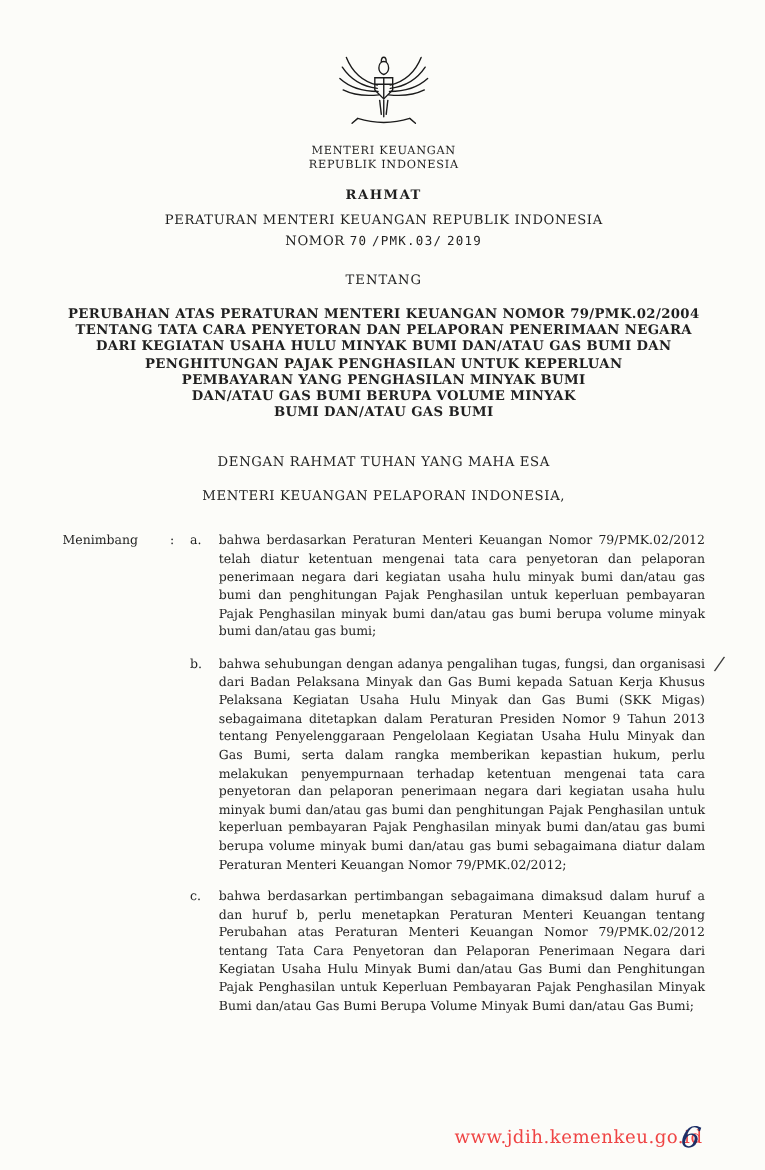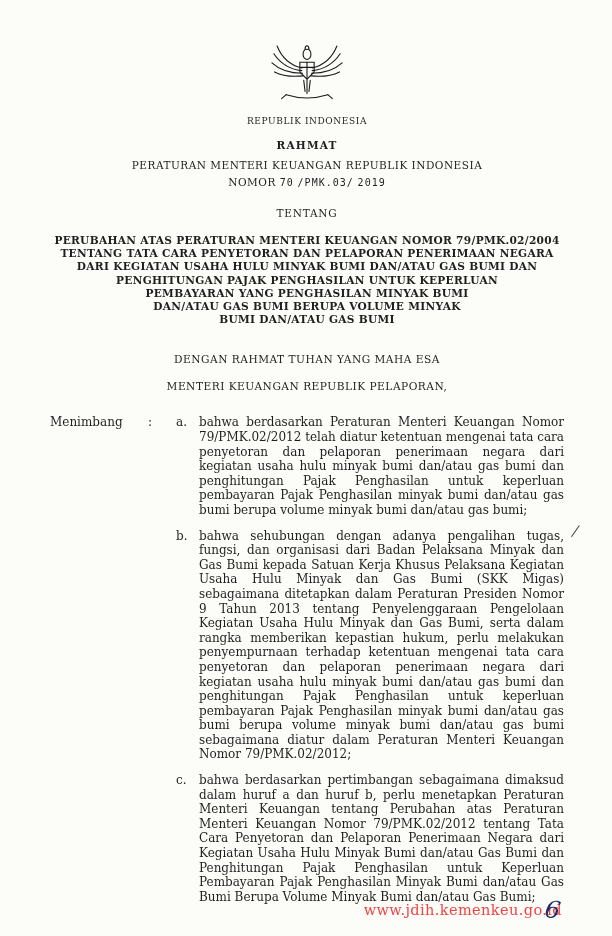--- a/index.html
+++ b/index.html
@@ -32,23 +32,22 @@
   .tentang { margin-top: 19px; font-size: 10.5px; letter-spacing: 0.8px; }
   .subject-block { margin-top: 15px; font-size: 10.6px; font-weight: bold; line-height: 13.2px; letter-spacing: 0.3px; }
   .invocation { margin-top: 27px; font-size: 10.6px; letter-spacing: 0.5px; }
   .authority { margin-top: 15px; font-size: 10.6px; letter-spacing: 0.5px; }
 
   
   .considering {
     margin-top: 23px;
     display: grid;
     grid-template-columns: 86px 16px 1fr;
-    font-size: 12px;
+    font-size: 10px;
     line-height: 14.6px;
-    gap: 12px;
   }
   .considering .label { text-align: left; }
   .considering .colon { text-align: left; }
   .items { display: flex; flex-direction: column; gap: 11px; }
   .item { display: flex; }
   .item .letter { width: 23px; flex: 0 0 23px; }
   .item .text { flex: 1; text-align: justify; text-justify: inter-word; }
 
   
   .pen-slash {
@@ -102,20 +101,21 @@
             <path d="M60 71 V 91"></path>
 
             <path d="M28 93 Q60 103 92 93"></path>
             <path d="M28 93 l-7 6"></path>
             <path d="M92 93 l7 6"></path>
           </g>
         </svg>
       </span>
 
       <div class="ministry">
+        <div>MENTERI KEUANGAN</div>
         <div>REPUBLIK INDONESIA</div>
       </div>
 
       <div class="salinan">RAHMAT</div>
 
       <div class="reg-title">PERATURAN MENTERI KEUANGAN REPUBLIK INDONESIA</div>
 
       <div class="nomor-line">
         <span>NOMOR</span>
         <span class="typed">70</span>
@@ -130,21 +130,21 @@
         <div>TENTANG TATA CARA PENYETORAN DAN PELAPORAN PENERIMAAN NEGARA</div>
         <div>DARI KEGIATAN USAHA HULU MINYAK BUMI DAN/ATAU GAS BUMI DAN</div>
         <div>PENGHITUNGAN PAJAK PENGHASILAN UNTUK KEPERLUAN</div>
         <div>PEMBAYARAN YANG PENGHASILAN MINYAK BUMI</div>
         <div>DAN/ATAU GAS BUMI BERUPA VOLUME MINYAK</div>
         <div>BUMI DAN/ATAU GAS BUMI</div>
       </div>
 
       <div class="invocation">DENGAN RAHMAT TUHAN YANG MAHA ESA</div>
 
-      <div class="authority">MENTERI KEUANGAN REPUBLIK PELAPORAN,</div>
+      <div class="authority">MENTERI KEUANGAN PELAPORAN INDONESIA,</div>
     </header>
 
     <section class="considering">
       <div class="label">Menimbang</div>
       <div class="colon">:</div>
 
       <div class="items">
 
         <div class="item">
           <span class="letter">a.</span>

